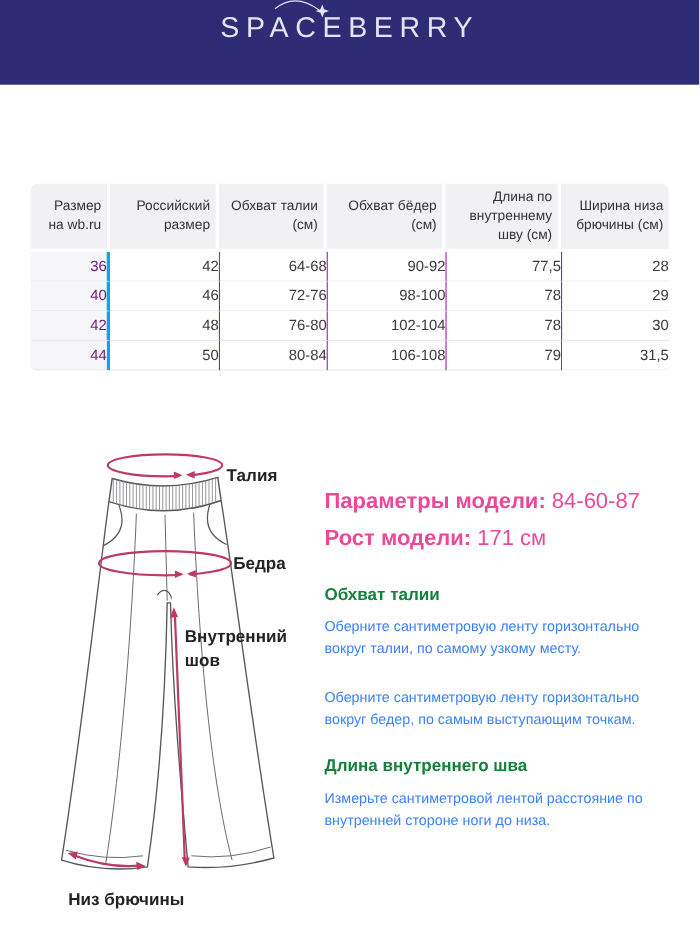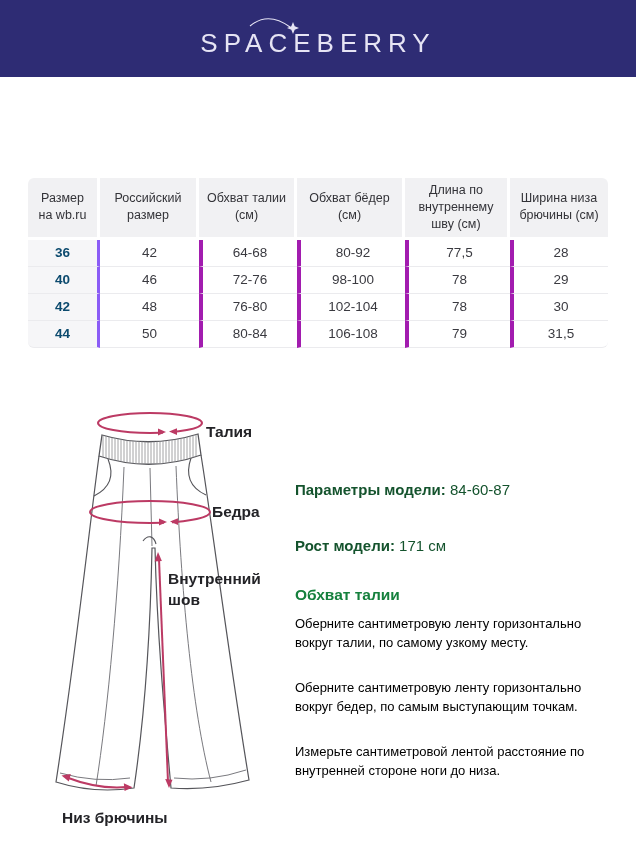--- a/index.html
+++ b/index.html
@@ -2,57 +2,57 @@
 <html><head>
 <meta charset="utf-8">
 <style>
   * { margin:0; padding:0; box-sizing:border-box; }
   html,body { background:#ffffff; }
   body { font-family:"Liberation Sans","DejaVu Sans",sans-serif; }
   .canvas{ position:relative; width:636px; height:848px; background:#ffffff; overflow:hidden; margin:0 auto; }
 
   
   .brand-header{ position:absolute; left:0; top:0; width:636px; height:77px;
-    background:#2e2c74; display:flex; align-items:center; justify-content:center; }
+    background:#2e2c74; display:flex; align-items:flex-start; justify-content:center; }
   .logo{ position:relative; color:#e6e4f4; font-size:26px; letter-spacing:6px;
     font-weight:400; padding-top:10px; }
   .comet{ position:absolute; left:calc(50% - 70px); top:-8px; width:56px; height:28px; }
 
   
   .size-table{ position:absolute; left:28px; top:167px; width:580px;
     border-collapse:separate; border-spacing:0; table-layout:fixed;
-    text-align:center;margin-top:11px; }
+    text-align:right; }
   .size-table th{
     background:#f1f1f3; font-weight:400; font-size:12.5px; color:#333338;
     height:55px; vertical-align:middle; line-height:1.35; padding:4px 5px;
     border-bottom:3px solid #ffffff; }
   .size-table th:not(:last-child){ border-right:3px solid #ffffff; }
   .size-table th:first-child{ border-top-left-radius:6px; }
   .size-table th:last-child{ border-top-right-radius:6px; }
   .size-table td{
     background:#ffffff; height:27px; font-size:13.5px; color:#3a3a40;
     vertical-align:middle; border-bottom:1px solid #ebebee; }
-  .size-table td.c1{ background:#f6f6f8; font-weight:700; color:#0c4a6e;
-    border-right:3px solid #8b5cf6; }
-  .size-table td:nth-child(n+3){ border-left:4px solid #a21caf; }
+  .size-table td.c1{ background:#f6f6f8; font-weight:400; color:#701a75;
+    border-right:3px solid #0ea5e9; }
+  .size-table td:nth-child(n+3){ border-left:1px solid #a21caf; }
   .size-table tr:last-child td.c1{ border-bottom-left-radius:6px; }
   .size-table tr:last-child td:last-child{ border-bottom-right-radius:6px; }
 
   
   .diagram{ position:absolute; left:20px; top:390px; width:290px; height:450px; }
   .diagram text{ font-family:"Liberation Sans","DejaVu Sans",sans-serif;
     font-size:15.5px; font-weight:700; fill:#232327; }
 
   
   .info{ position:absolute; left:295px; top:444px; width:322px; }
-  .model-line{ font-size:15px; color:#14532d; margin-bottom:8px; line-height:1.25;margin-top:37px; }
+  .model-line{ font-size:20px; color:#ec4899; margin-bottom:8px; line-height:1.25; }
   .model-line b{ font-weight:700; }
   .guide{ margin-top:30px; }
   .guide-section h3{ font-size:15.5px; font-weight:700; color:#15803d; margin:0 0 10px 0; }
-  .guide-section p{ font-size:13px; color:#000000; line-height:1.5; margin:0 0 25px 0; }
+  .guide-section p{ font-size:13px; color:#3b82f6; line-height:1.5; margin:0 0 25px 0; }
 </style>
 </head>
 <body>
 
 <div class="canvas">
 
   <div class="brand-header">
     <div class="logo">
       <svg class="comet" viewBox="0 0 56 28">
         <path d="M2,16 Q20,1 42,17" fill="none" stroke="#e6e4f4" stroke-width="1.1"></path>
@@ -79,21 +79,21 @@
         <th>Обхват бёдер (см)</th>
         <th>Длина по внутреннему шву (см)</th>
         <th>Ширина низа брючины (см)</th>
       </tr>
     </thead>
     <tbody>
       <tr>
         <td class="c1">36</td>
         <td>42</td>
         <td>64-68</td>
-        <td>80-92</td>
+        <td>90-92</td>
         <td>77,5</td>
         <td>28</td>
       </tr>
       <tr>
         <td class="c1">40</td>
         <td>46</td>
         <td>72-76</td>
         <td>98-100</td>
         <td>78</td>
         <td>29</td>
@@ -188,18 +188,19 @@
 
     <div class="guide">
       <div class="guide-section">
         <h3>Обхват талии</h3>
         <p>Оберните сантиметровую ленту горизонтально вокруг талии, по самому узкому месту.</p>
       </div>
       <div class="guide-section">
         <p>Оберните сантиметровую ленту горизонтально вокруг бедер, по самым выступающим точкам.</p>
       </div>
       <div class="guide-section">
+        <h3>Длина внутреннего шва</h3>
         <p>Измерьте сантиметровой лентой расстояние по внутренней стороне ноги до низа.</p>
       </div>
     </div>
   </div>
 
 </div>
 
 </body></html>

